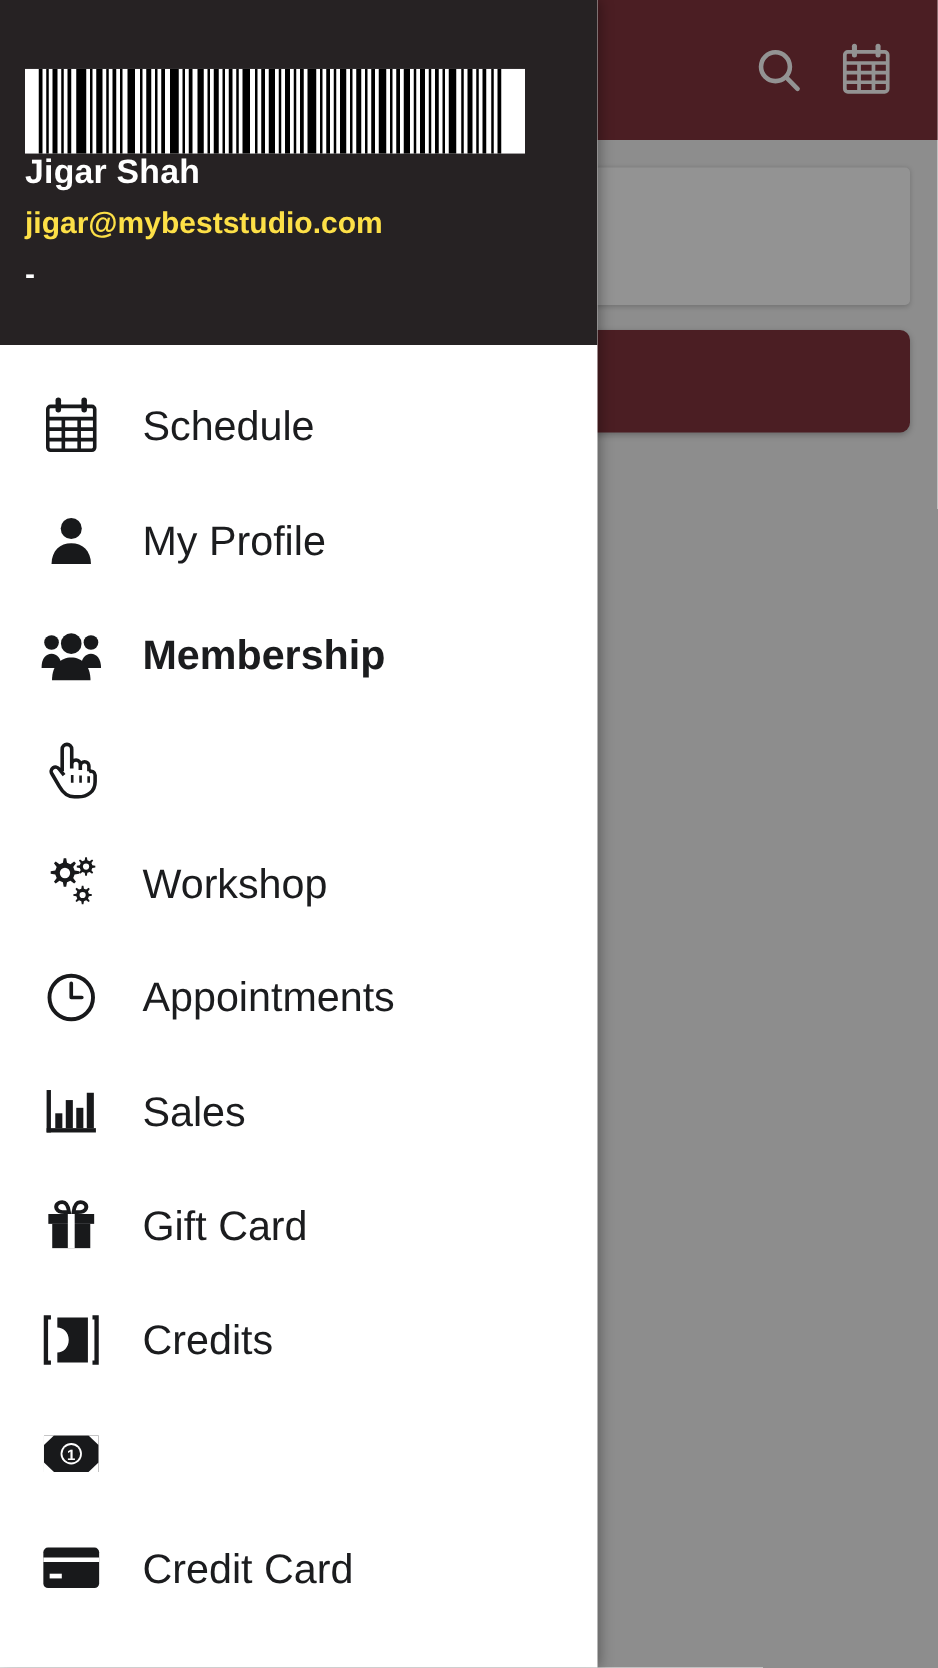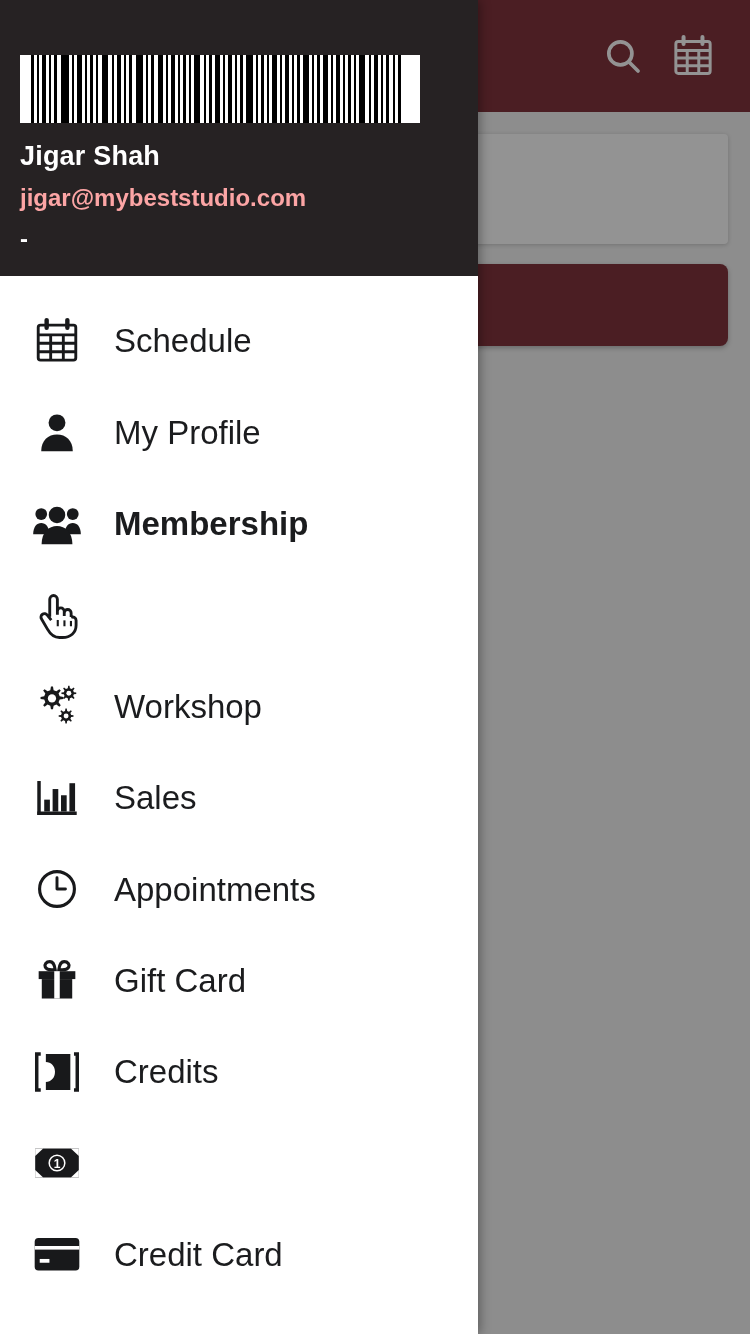--- a/index.html
+++ b/index.html
@@ -106,26 +106,25 @@
   }
   #barcode {
     width: 400px;
     height: 68px;
     display: block;
   }
   #profile-name {
     color: #ffffff;
     font-size: 27px;
     font-weight: bold;
-    margin-top: 19px;
     line-height: 1.1;
     letter-spacing: 0.2px;
   }
   #profile-email {
-    color: #fca5a5;
+    color: #fde047;
     font-size: 24px;
     font-weight: bold;
     margin-top: 13px;
     line-height: 1.1;
   }
   #profile-phone {
     color: #ffffff;
     font-size: 24px;
     font-weight: bold;
     margin-top: 15px;
@@ -341,40 +340,40 @@
           <circle cx="18.96" cy="5.06" r="1.35" fill="#ffffff"></circle>
           <path d="M17.1 13.4 l0.72 0 0.22 1.3 0.98 0.4 1.06 -0.78 0.5 0.5 -0.78 1.06 0.4 0.98 1.3 0.22 0 0.72 -1.3 0.22 -0.4 0.98 0.78 1.06 -0.5 0.5 -1.06 -0.78 -0.98 0.4 -0.22 1.3 -0.72 0 -0.22 -1.3 -0.98 -0.4 -1.06 0.78 -0.5 -0.5 0.78 -1.06 -0.4 -0.98 -1.3 -0.22 0 -0.72 1.3 -0.22 0.4 -0.98 -0.78 -1.06 0.5 -0.5 1.06 0.78 0.98 -0.4 z"></path>
           <circle cx="17.46" cy="17.46" r="1.35" fill="#ffffff"></circle>
         </svg>
       </span>
       <span class="menu-label">Workshop</span>
     </div>
 
     <div class="menu-item">
       <span class="menu-icon">
+        <svg width="44" height="44" viewBox="0 0 24 24" fill="none" stroke="#18191b" stroke-width="1.7">
+          <circle cx="12" cy="12" r="9.5"></circle>
+          <polyline points="12,5.8 12,12 16.6,12" stroke-width="1.6" stroke-linecap="round" stroke-linejoin="round"></polyline>
+        </svg>
+      </span>
+      <span class="menu-label">Appointments</span>
+    </div>
+
+    <div class="menu-item">
+      <span class="menu-icon">
         <svg width="44" height="42" viewBox="0 0 24 23" fill="#18191b">
           <rect x="1.2" y="2.2" width="1.9" height="18.6"></rect>
           <rect x="1.2" y="18.9" width="21.6" height="1.9"></rect>
           <rect x="5.0" y="12.4" width="3.1" height="6.5"></rect>
           <rect x="9.6" y="6.6" width="3.1" height="12.3"></rect>
           <rect x="14.2" y="10.0" width="3.1" height="8.9"></rect>
           <rect x="18.8" y="3.4" width="3.1" height="15.5"></rect>
         </svg>
       </span>
       <span class="menu-label">Sales</span>
-    </div>
-
-    <div class="menu-item">
-      <span class="menu-icon">
-        <svg width="44" height="44" viewBox="0 0 24 24" fill="none" stroke="#18191b" stroke-width="1.7">
-          <circle cx="12" cy="12" r="9.5"></circle>
-          <polyline points="12,5.8 12,12 16.6,12" stroke-width="1.6" stroke-linecap="round" stroke-linejoin="round"></polyline>
-        </svg>
-      </span>
-      <span class="menu-label">Appointments</span>
     </div>
 
     <div class="menu-item">
       <span class="menu-icon">
         <svg width="44" height="44" viewBox="0 0 24 24" fill="#18191b">
           <path d="M8.1 2.0 C6.0 2.0 5.0 3.6 5.6 4.9 C6.1 6.0 7.6 6.4 9.1 6.4 L11.0 6.4 C10.7 4.0 9.9 2.0 8.1 2.0 Z
                    M15.9 2.0 C18.0 2.0 19.0 3.6 18.4 4.9 C17.9 6.0 16.4 6.4 14.9 6.4 L13.0 6.4 C13.3 4.0 14.1 2.0 15.9 2.0 Z" fill="none" stroke="#18191b" stroke-width="1.7"></path>
           <rect x="2.0" y="7.2" width="20.0" height="4.3"></rect>
           <rect x="3.7" y="11.5" width="16.6" height="10.6"></rect>
           <rect x="10.5" y="7.2" width="3.0" height="14.9" fill="#ffffff"></rect>

